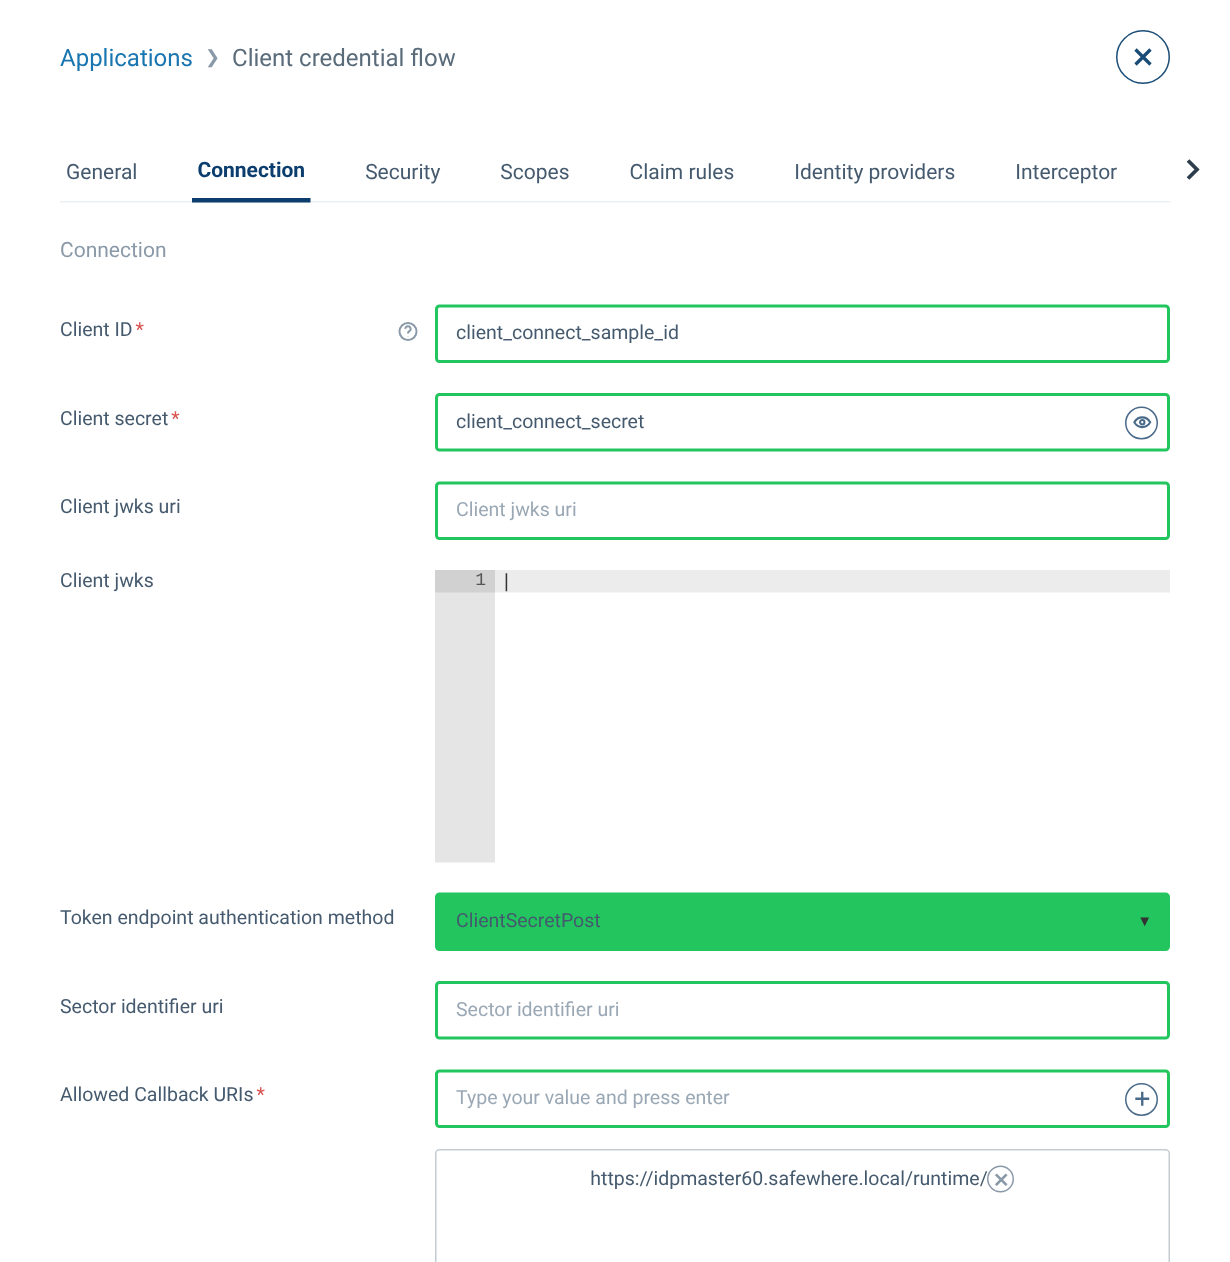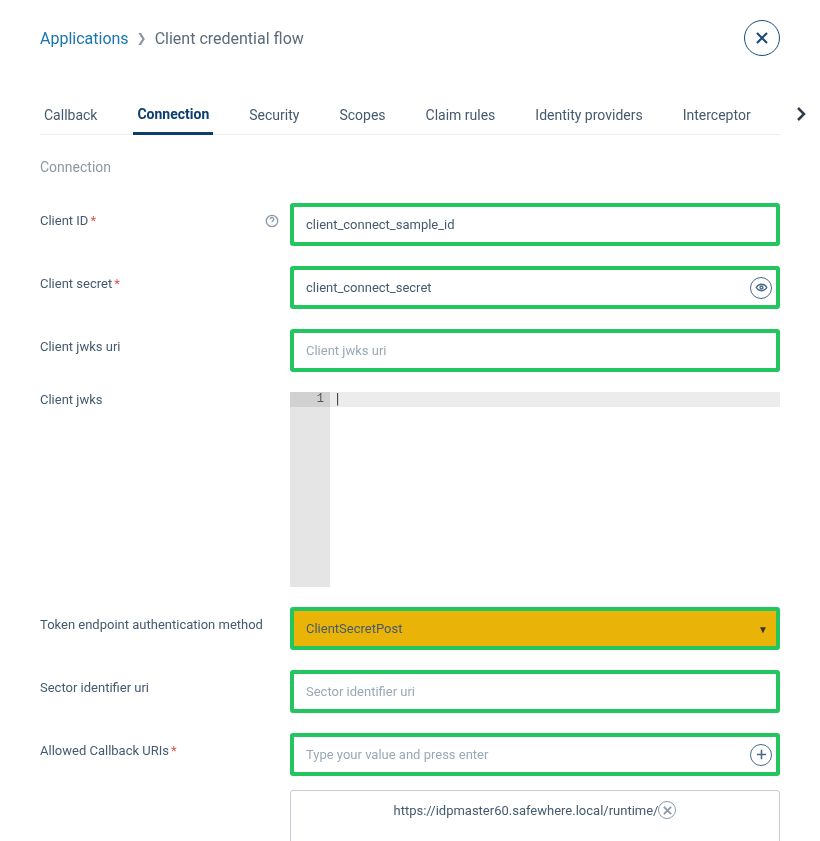--- a/index.html
+++ b/index.html
@@ -68,21 +68,21 @@
   width: 16px; height: 16px; border-radius: 50%;
   display: inline-flex; align-items: center; justify-content: center;
   cursor: pointer;
 }
 .help-icon svg { width: 14px; height: 14px; stroke: #8a99a8; stroke-width: 1.5; fill: none; }
 .form-control {
   flex: 1;
 }
 .text-input, .select-input {
   width: 100%;
-  border: 4px solid #22c55e;
+  border: 2px solid #22c55e;
   border-radius: 3px;
   padding: 10px 12px;
   font-size: 13px;
   color: #455a6e;
   font-family: inherit;
   outline: none;
 }
 .text-input::placeholder { color: #9aa8b5; }
 .input-with-icon { position: relative; }
 .input-with-icon .trailing {
@@ -121,21 +121,21 @@
   width: 100%;
   font-family: monospace;
   font-size: 12px;
   padding-left: 4px;
   color: #333;
 }
 
 .select-input {
   appearance: none;
   -webkit-appearance: none;
-  background: #eab308;
+  background: #22c55e;
   cursor: pointer;
 }
 .select-wrap { position: relative; }
 .select-caret {
   position: absolute; right: 12px; top: 50%; transform: translateY(-50%);
   pointer-events: none; font-size: 10px; color: #333;
 }
 
 .uri-list {
   margin-top: 14px;
@@ -168,21 +168,21 @@
       <span class="breadcrumb-current">Client credential flow</span>
     </div>
     <div class="close-btn">
       <svg viewBox="0 0 14 14">
           <path d="M2 2 L12 12 M12 2 L2 12" fill="none"></path>
         </svg>
     </div>
   </div>
 
   <div class="tabs">
-    <div class="tab">Callback</div>
+    <div class="tab">General</div>
     <div class="tab active">Connection</div>
     <div class="tab">Security</div>
     <div class="tab">Scopes</div>
     <div class="tab">Claim rules</div>
     <div class="tab">Identity providers</div>
     <div class="tab">Interceptor</div>
     <div class="tab-scroll">
       <svg viewBox="0 0 16 16">
           <polyline points="5,2 11,8 5,14"></polyline>
         </svg>

